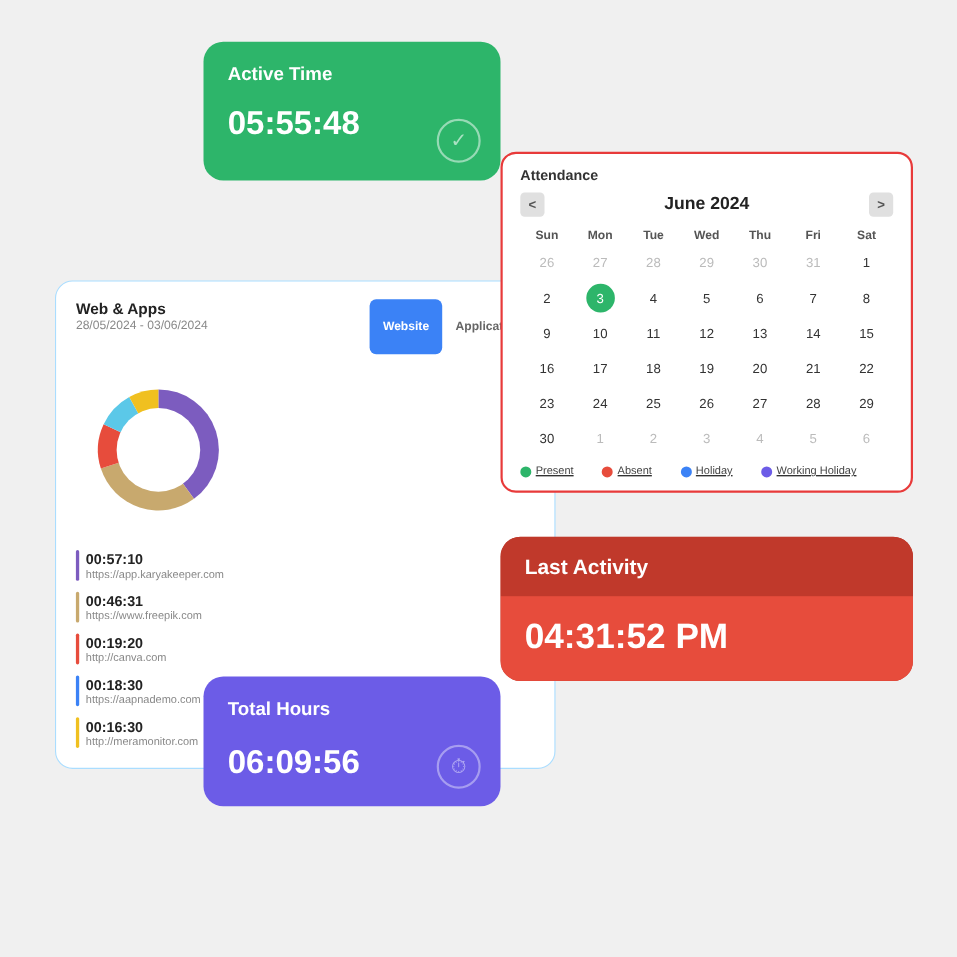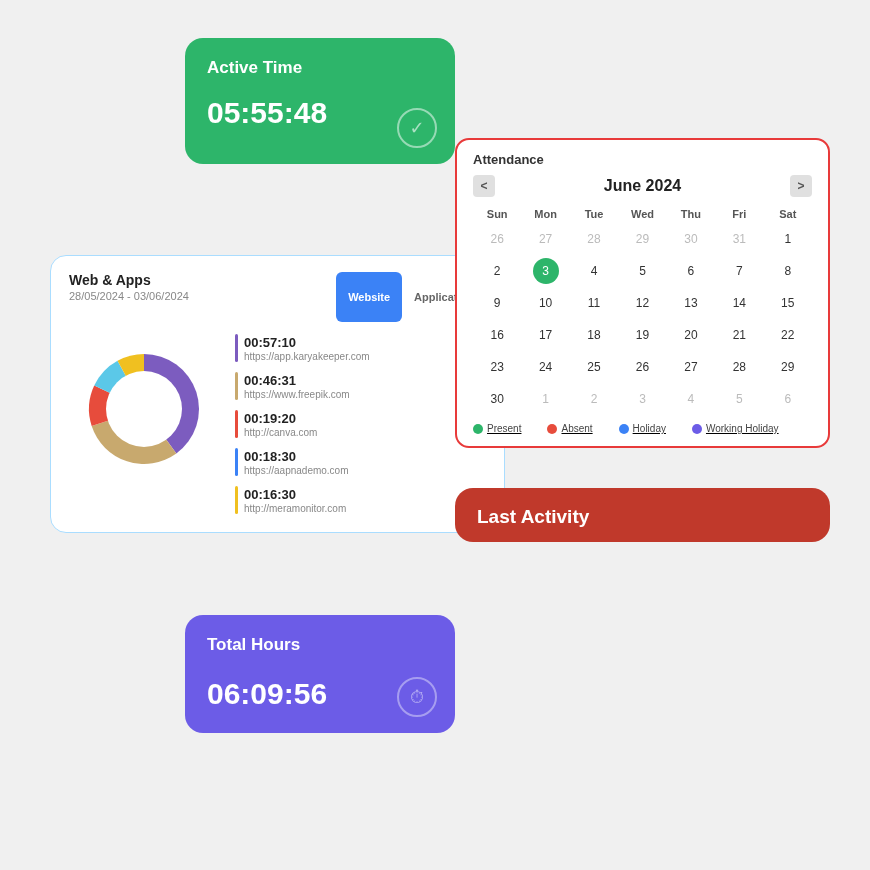--- a/index.html
+++ b/index.html
@@ -190,20 +190,21 @@
       background: #3b82f6;
       color: white;
     }
     .tab-btn.inactive {
       background: transparent;
       color: #666;
     }
     .wa-body {
       display: flex;
       gap: 16px;
+      flex-direction: column;
     }
     .donut-container {
       width: 150px;
       height: 150px;
       flex-shrink: 0;
       position: relative;
     }
     .app-list {
       flex: 1;
       display: flex;
@@ -476,13 +477,16 @@
 <div class="total-hours-card">
   <div class="card-title">Total Hours</div>
   <div class="time-value">06:09:56</div>
   <div class="timer-icon">⏱</div>
 </div>
 
 <div class="last-activity-card">
   <div class="last-activity-top">
     <div class="card-title">Last Activity</div>
   </div>
+  <div class="last-activity-bottom">
+    <div class="time-value">04:31:52 PM</div>
+  </div>
 </div>
 
 </body></html>

